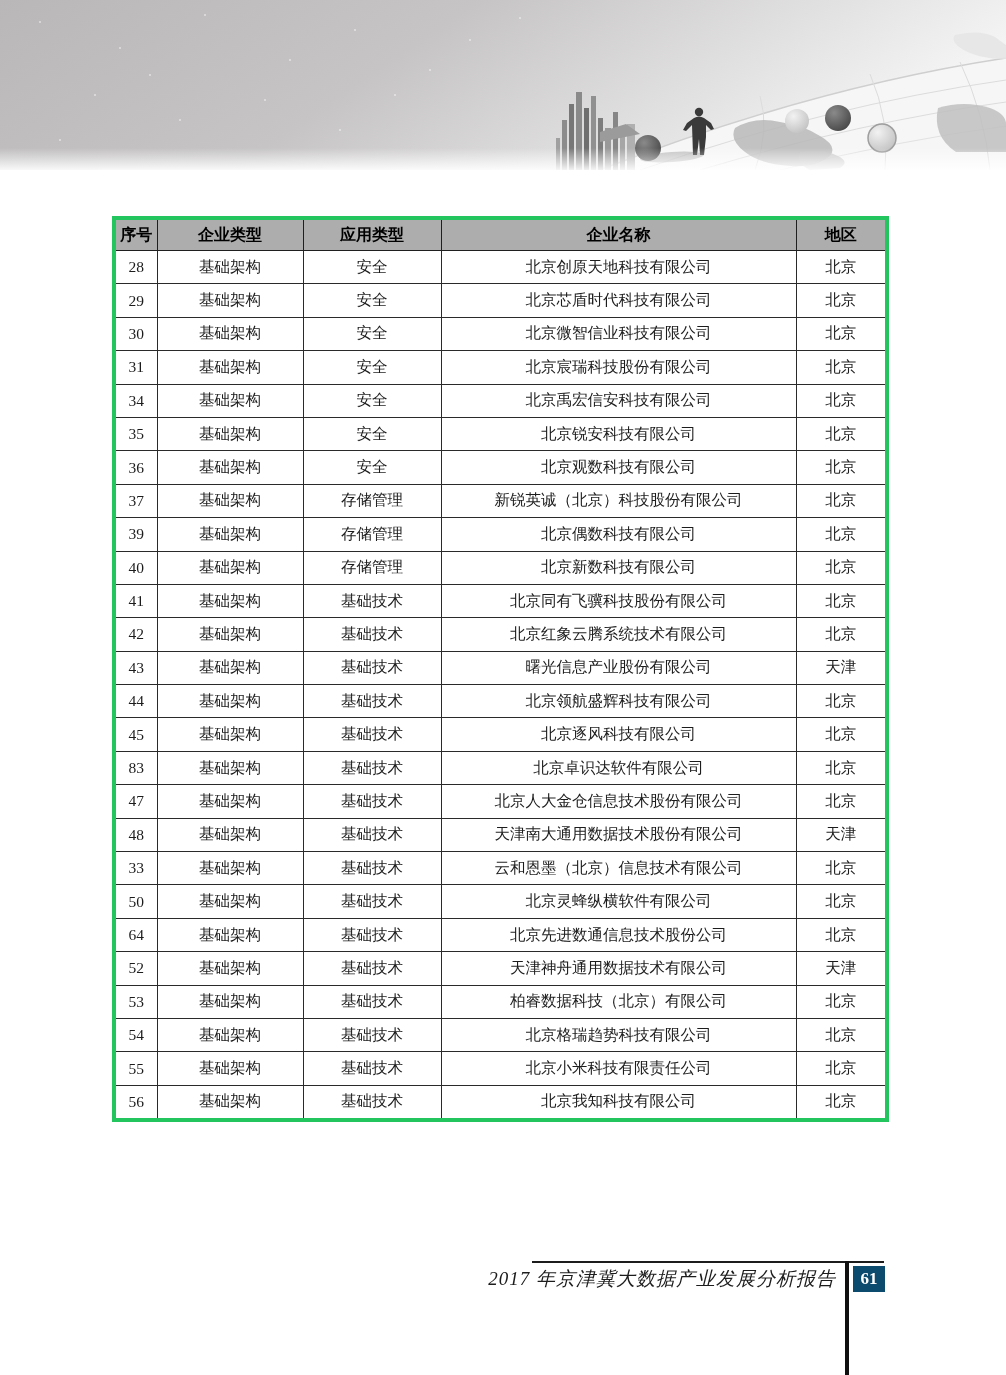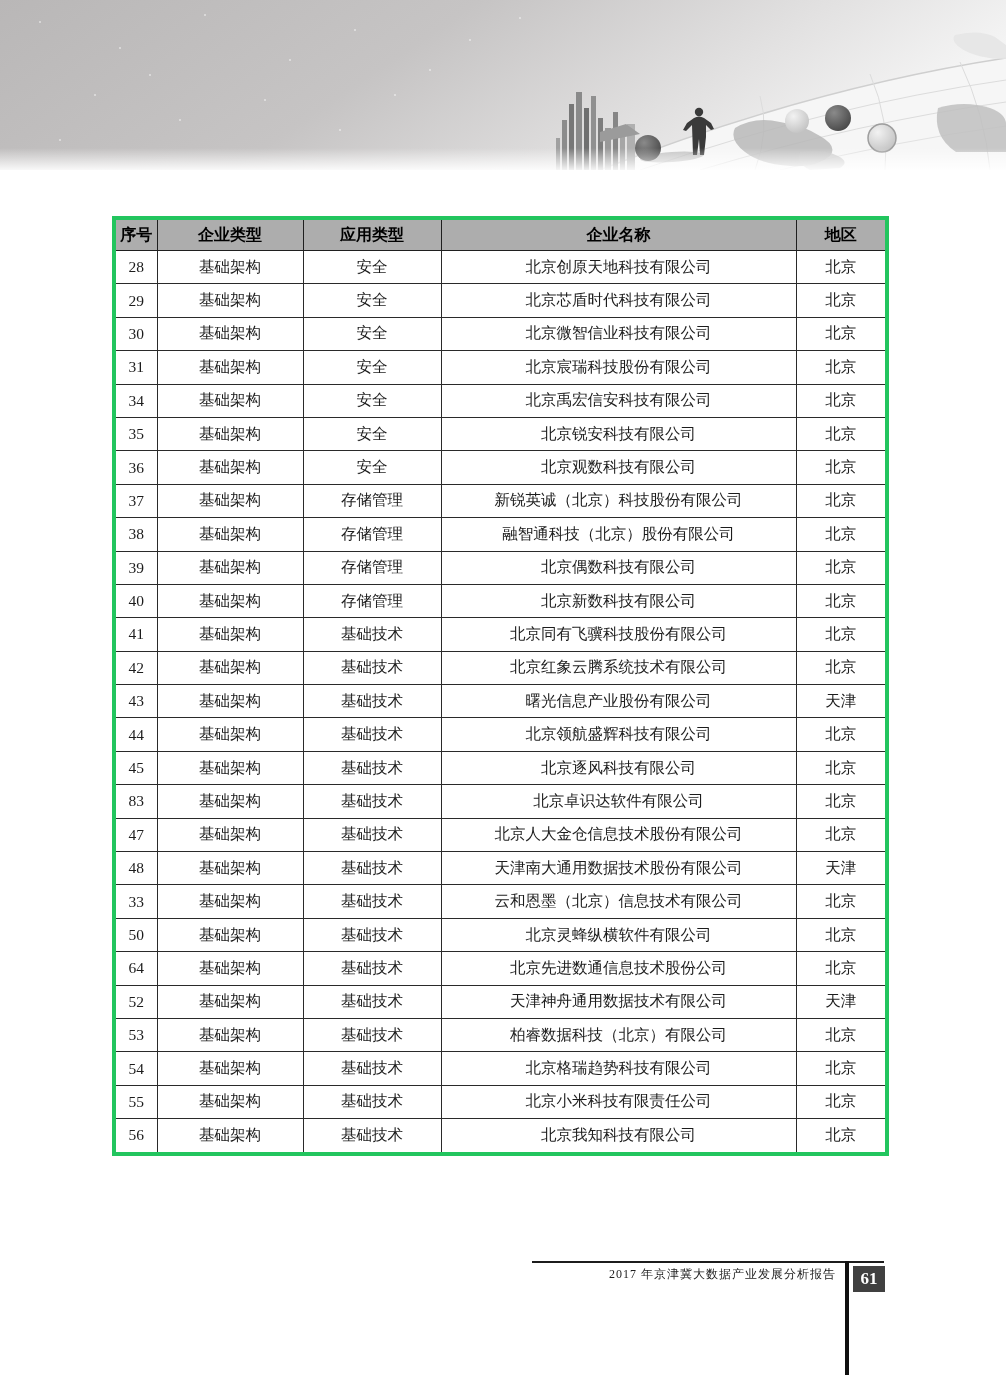--- a/index.html
+++ b/index.html
@@ -34,28 +34,28 @@
     text-align:center;white-space:nowrap;overflow:hidden;
     color:#1c1c1c;
   }
   col.c0{width:43px}col.c1{width:146px}col.c2{width:138px}col.c3{width:355px}col.c4{width:91px}
   
   .footer-rule{
     position:absolute;left:532px;top:1261px;width:352px;height:2px;background:#1c1c1c;
   }
   .footer-title{
     position:absolute;left:430px;top:1266px;width:406px;
-    text-align:right;font-size:12px;letter-spacing:1px;color:#1c1c1c;
+    text-align:right;font-style:italic;font-size:19px;letter-spacing:1px;color:#1c1c1c;
     font-family:"Liberation Serif","DejaVu Serif",serif;
   }
   .footer-vbar{
     position:absolute;left:845px;top:1261px;width:4px;height:114px;background:#101010;
   }
   .page-badge{
-    position:absolute;left:853px;top:1266px;width:32px;height:26px;background:#404040;
+    position:absolute;left:853px;top:1266px;width:32px;height:26px;background:#0c4a6e;
     color:#ffffff;font-weight:bold;font-size:17px;line-height:26px;text-align:center;
     font-family:"Liberation Serif","DejaVu Serif",serif;
   }
 </style>
 </head>
 <body>
 
 <div class="banner">
   <svg width="1006" height="170" viewBox="0 0 1006 170">
     <defs>
@@ -217,27 +217,20 @@
           <td class="col4">北京</td>
         </tr>
         <tr>
           <td class="col0">37</td>
           <td class="col1">基础架构</td>
           <td class="col2">存储管理</td>
           <td class="col3">新锐英诚（北京）科技股份有限公司</td>
           <td class="col4">北京</td>
         </tr>
         <tr>
-          <td class="col0">38</td>
-          <td class="col1">基础架构</td>
-          <td class="col2">存储管理</td>
-          <td class="col3">融智通科技（北京）股份有限公司</td>
-          <td class="col4">北京</td>
-        </tr>
-        <tr>
           <td class="col0">39</td>
           <td class="col1">基础架构</td>
           <td class="col2">存储管理</td>
           <td class="col3">北京偶数科技有限公司</td>
           <td class="col4">北京</td>
         </tr>
         <tr>
           <td class="col0">40</td>
           <td class="col1">基础架构</td>
           <td class="col2">存储管理</td>

